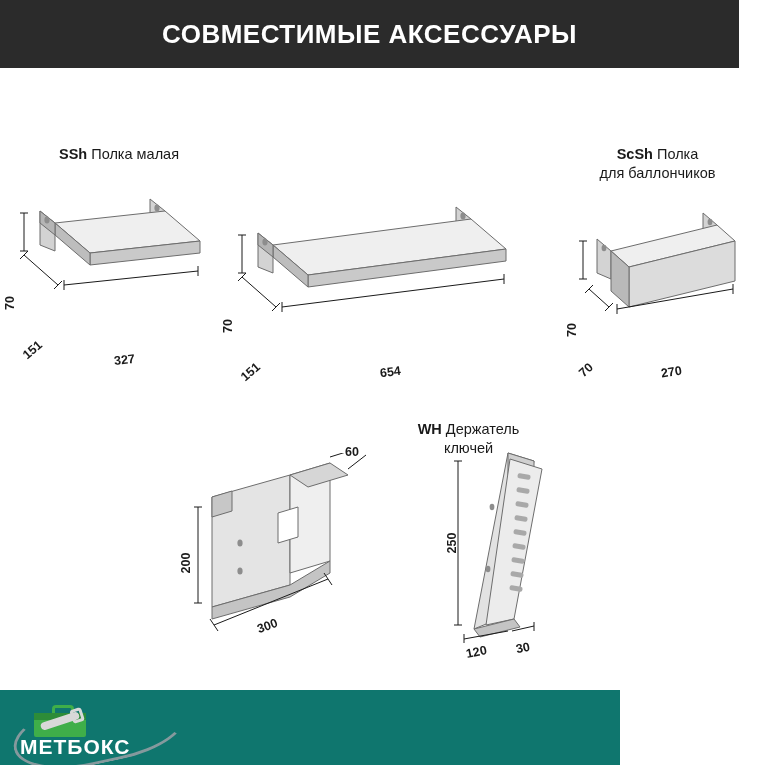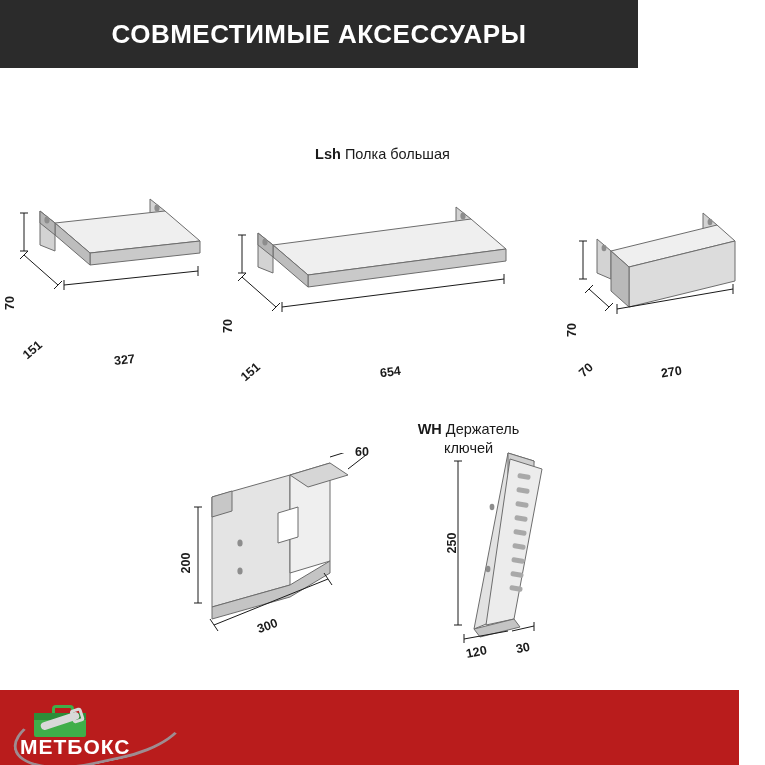--- a/index.html
+++ b/index.html
@@ -12,21 +12,21 @@
     background: #ffffff;
     font-family: "Liberation Sans", sans-serif;
     overflow: hidden;
     position: relative;
   }
 
   
   .header-bar {
     position: absolute;
     left: 0; top: 0;
-    width: 638px;
+    width: 739px;
     height: 68px;
     background: #2b2b2b;
     display: flex;
     align-items: center;
     justify-content: center;
   }
   .header-title {
     color: #ffffff;
     font-size: 26px;
     font-weight: bold;
@@ -67,23 +67,23 @@
     font-size: 12.5px;
     font-weight: bold;
     color: #1a1a1a;
     white-space: nowrap;
   }
 
   
   .footer-bar {
     position: absolute;
     left: 0; top: 690px;
-    width: 739px;
+    width: 620px;
     height: 75px;
-    background: #b91c1c;
+    background: #0f766e;
     display: flex;
     align-items: center;
   }
   .logo {
     position: relative;
     margin-left: 8px;
     width: 200px;
     height: 66px;
   }
   .logo-toolbox {
@@ -151,20 +151,25 @@
 </style>
 </head>
 <body>
 
 <div class="header-bar">
   <div class="header-title">СОВМЕСТИМЫЕ АКСЕССУАРЫ</div>
 </div>
 
 <div class="canvas">
 
+  <div class="item" style="left:14px; top:58px; width:210px;">
+    <div class="item-caption">
+      <b>SSh</b><span> Полка малая</span>
+    </div>
+  </div>
 
   <div class="figure" style="position:absolute; left:10px; top:125px; width:215px; height:130px;">
     <svg width="215" height="130" viewBox="0 0 215 130">
 
       <polygon points="30,18 30,52 45,58 45,30" fill="#d3d3d3" stroke="#6d6d6d" stroke-width="1"></polygon>
       <polygon points="140,6 140,40 155,46 155,18" fill="#d3d3d3" stroke="#6d6d6d" stroke-width="1"></polygon>
 
       <polygon points="45,30 155,18 190,48 80,60" fill="#efefef" stroke="#6d6d6d" stroke-width="1"></polygon>
 
       <polygon points="80,60 190,48 190,60 80,72" fill="#c9c9c9" stroke="#6d6d6d" stroke-width="1"></polygon>
@@ -186,25 +191,20 @@
 
       <line x1="54" y1="92" x2="188" y2="78" stroke="#1a1a1a" stroke-width="1"></line>
       <line x1="54" y1="87" x2="54" y2="97" stroke="#1a1a1a" stroke-width="1"></line>
       <line x1="188" y1="73" x2="188" y2="83" stroke="#1a1a1a" stroke-width="1"></line>
     </svg>
     <div class="dim" style="left:-7px; top:103px; transform:rotate(-90deg);">70</div>
     <div class="dim" style="left:12px; top:150px; transform:rotate(-41deg);">151</div>
     <div class="dim" style="left:104px; top:160px; transform:rotate(-6deg);">327</div>
   </div>
 
-  <div class="item" style="left:255px; top:58px; width:255px;">
-    <div class="item-caption">
-      <b>Lsh</b><span> Полка большая</span>
-    </div>
-  </div>
 
   <div class="figure" style="position:absolute; left:228px; top:125px; width:300px; height:135px;">
     <svg width="300" height="135" viewBox="0 0 300 135">
       <polygon points="30,40 30,74 45,80 45,52" fill="#d3d3d3" stroke="#6d6d6d" stroke-width="1"></polygon>
       <polygon points="228,14 228,48 243,54 243,26" fill="#d3d3d3" stroke="#6d6d6d" stroke-width="1"></polygon>
       <polygon points="45,52 243,26 278,56 80,82" fill="#efefef" stroke="#6d6d6d" stroke-width="1"></polygon>
       <polygon points="80,82 278,56 278,68 80,94" fill="#c9c9c9" stroke="#6d6d6d" stroke-width="1"></polygon>
       <polygon points="45,52 80,82 80,94 45,64" fill="#bdbdbd" stroke="#6d6d6d" stroke-width="1"></polygon>
       <polygon points="30,40 45,52 45,64 30,52" fill="#b5b5b5" stroke="#6d6d6d" stroke-width="1"></polygon>
       <ellipse cx="37" cy="49" rx="2.6" ry="3.4" fill="#8d8d8d"></ellipse>
@@ -220,20 +220,26 @@
 
       <line x1="54" y1="114" x2="276" y2="86" stroke="#1a1a1a" stroke-width="1"></line>
       <line x1="54" y1="109" x2="54" y2="119" stroke="#1a1a1a" stroke-width="1"></line>
       <line x1="276" y1="81" x2="276" y2="91" stroke="#1a1a1a" stroke-width="1"></line>
     </svg>
     <div class="dim" style="left:-7px; top:126px; transform:rotate(-90deg);">70</div>
     <div class="dim" style="left:12px; top:172px; transform:rotate(-41deg);">151</div>
     <div class="dim" style="left:152px; top:172px; transform:rotate(-7deg);">654</div>
   </div>
 
+  <div class="item" style="left:565px; top:58px; width:185px;">
+    <div class="item-caption">
+      <b>ScSh</b><span> Полка
+для баллончиков</span>
+    </div>
+  </div>
 
   <div class="figure" style="position:absolute; left:575px; top:125px; width:190px; height:135px;">
     <svg width="190" height="135" viewBox="0 0 190 135">
 
       <polygon points="22,46 22,80 36,86 36,58" fill="#d3d3d3" stroke="#6d6d6d" stroke-width="1"></polygon>
 
       <polygon points="128,20 128,54 142,60 142,32" fill="#d3d3d3" stroke="#6d6d6d" stroke-width="1"></polygon>
 
       <polygon points="36,58 142,32 160,48 54,74" fill="#efefef" stroke="#6d6d6d" stroke-width="1"></polygon>
 
@@ -282,21 +288,21 @@
       <line x1="168" y1="16" x2="186" y2="2" stroke="#1a1a1a" stroke-width="1"></line>
 
       <line x1="18" y1="54" x2="18" y2="150" stroke="#1a1a1a" stroke-width="1"></line>
       <line x1="14" y1="54" x2="22" y2="54" stroke="#1a1a1a" stroke-width="1"></line>
       <line x1="14" y1="150" x2="22" y2="150" stroke="#1a1a1a" stroke-width="1"></line>
 
       <line x1="34" y1="172" x2="148" y2="126" stroke="#1a1a1a" stroke-width="1"></line>
       <line x1="30" y1="166" x2="38" y2="178" stroke="#1a1a1a" stroke-width="1"></line>
       <line x1="144" y1="120" x2="152" y2="132" stroke="#1a1a1a" stroke-width="1"></line>
     </svg>
-    <div class="dim" style="left:165px; top:-8px;margin-left:10px;">60</div>
+    <div class="dim" style="left:165px; top:-8px;">60</div>
     <div class="dim" style="left:-4px; top:103px; transform:rotate(-90deg);">200</div>
     <div class="dim" style="left:77px; top:166px; transform:rotate(-20deg);">300</div>
   </div>
 
   <div class="item" style="left:376px; top:333px; width:185px;">
     <div class="item-caption">
       <b>WH</b><span> Держатель
 ключей</span>
     </div>
   </div>

